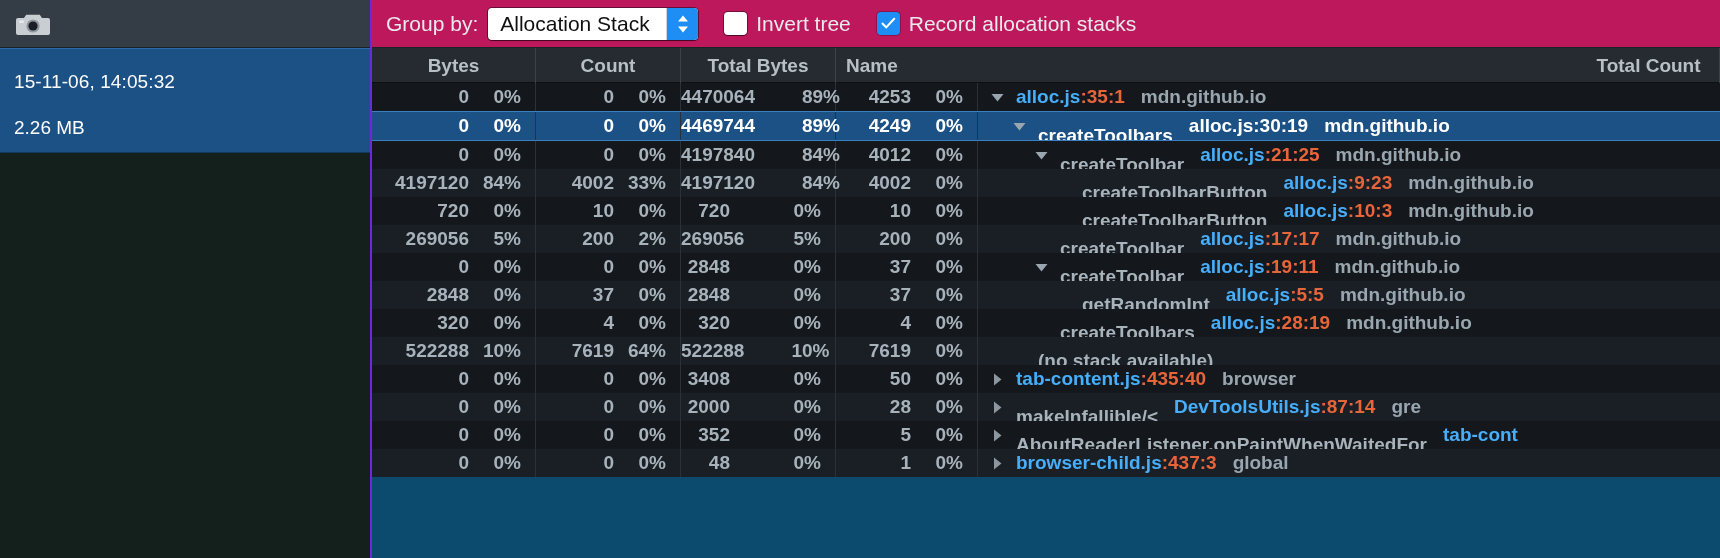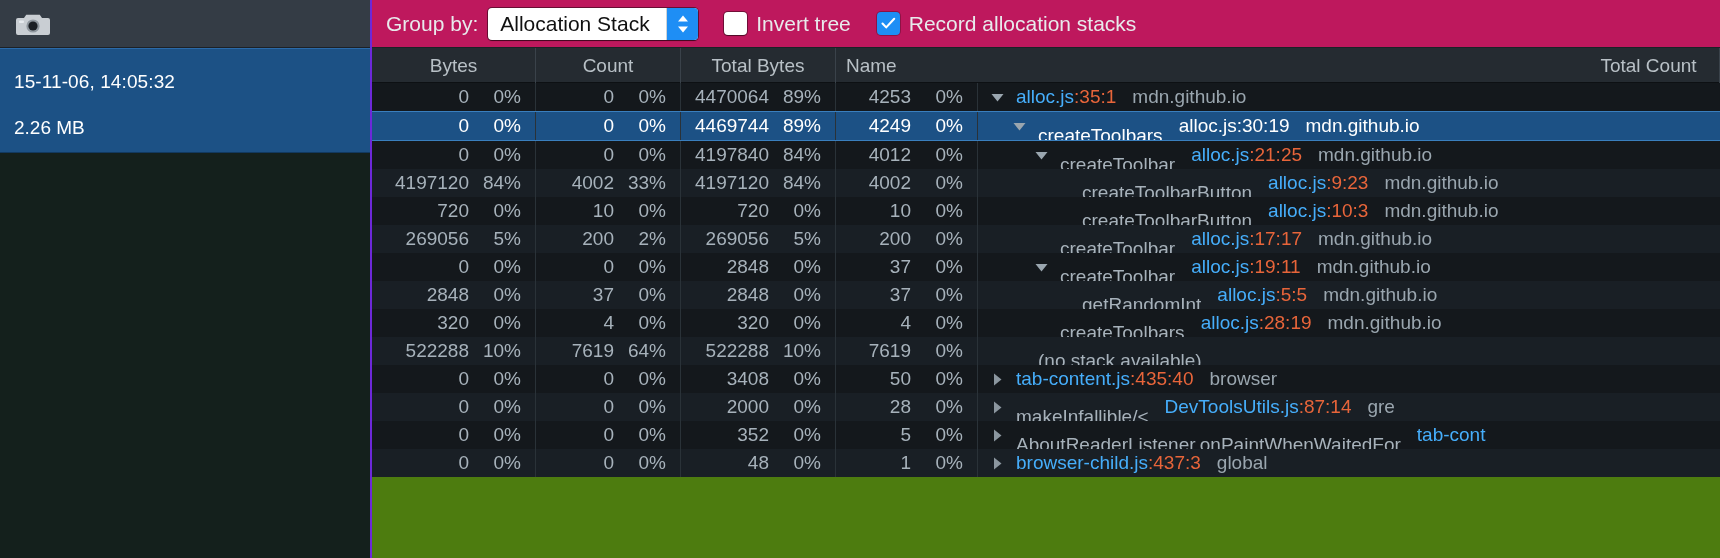--- a/index.html
+++ b/index.html
@@ -75,21 +75,21 @@
     width: 23px; height: 23px; border-radius: 4px;
     background: #ffffff; box-shadow: 0 0 0 1px rgba(0,0,0,.4), 0 1px 1px rgba(0,0,0,.3);
     margin-right: 9px; flex: 0 0 23px;
     display: flex; align-items: center; justify-content: center;
   }
   .cbox.checked { background: #1e8ef5; box-shadow: 0 0 0 1px rgba(0,0,0,.25); }
   .cbox svg { display: block; }
   .check-label { color: #e8eaec; font-size: 21px; }
 
   
-  .tree { flex: 1 1 auto; overflow: hidden; background: #4d7c0f; }
+  .tree { flex: 1 1 auto; overflow: hidden; background: #0c4a6e; font-weight: bold; }
   .thead {
     display: flex; height: 35px; align-items: center;
     background: #252b31;
     border-bottom: 1px solid #0d1013;
   }
   .thead .th {
     color: #b8c0c6; font-size: 19px;
     border-right: 1px solid #3a424a;
     height: 35px; line-height: 35px;
     text-align: center;
@@ -108,21 +108,21 @@
   }
   .row.odd { background: #191f25; }
   .row.selected { background: #1c5185; color: #ffffff;
                   border-top: 1px solid #3a7fbe; border-bottom: 1px solid #3a7fbe;
                   height: 30px; }
 
   .cell { flex: 0 0 auto; display: flex; align-items: center;
           border-right: 1px solid #2a3238; height: 100%; }
   .cell.c-bytes  { width: 164px; }
   .cell.c-count  { width: 145px; }
-  .cell.c-tbytes { width: 155px; }
+  .cell.c-tbytes { width: 155px; gap: 39px; }
   .cell.c-tcount { width: 142px; }
   .cell .num { flex: 1 1 auto; text-align: right; padding-right: 8px; }
   .cell .pct { width: 58px; text-align: right; padding-right: 14px; }
 
   .cell.c-name {
     flex: 1 1 auto; border-right: none; overflow: hidden;
     padding-left: 8px;
   }
   .nm { display: flex; align-items: center; overflow: hidden; gap: 8px; }
   .twisty { width: 22px; flex: 0 0 22px; display: flex; align-items: center; justify-content: center; }

